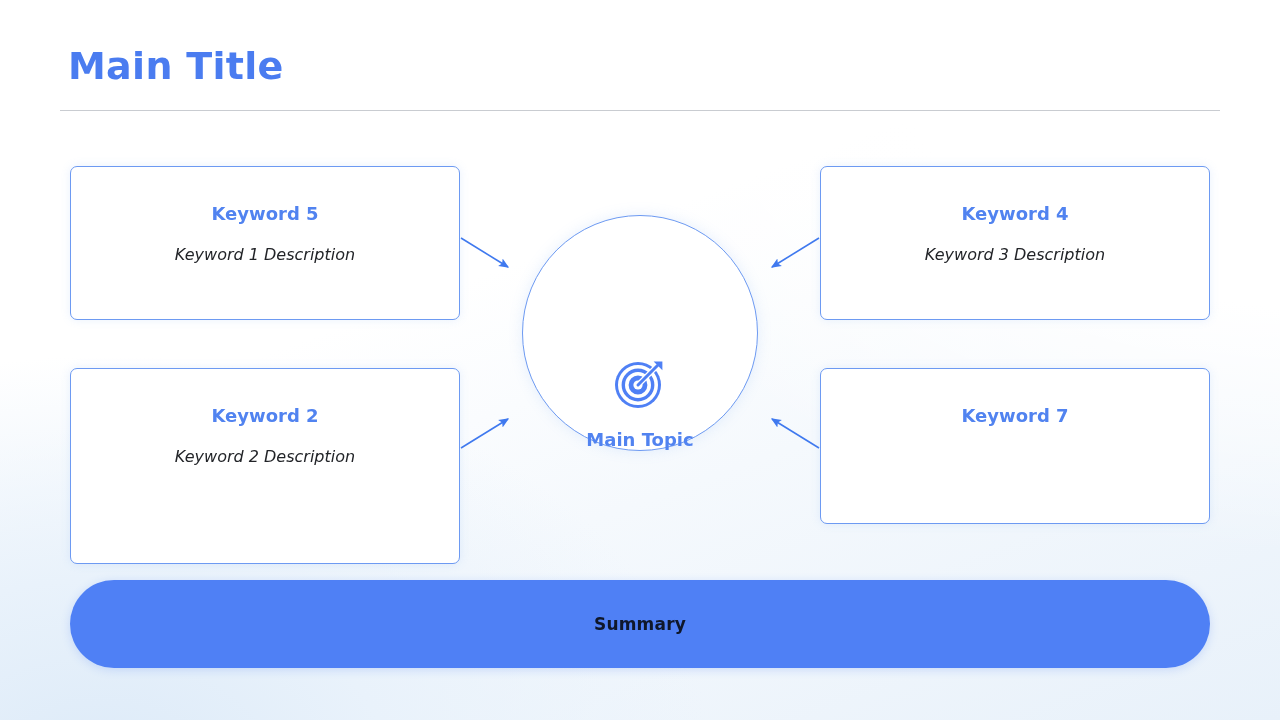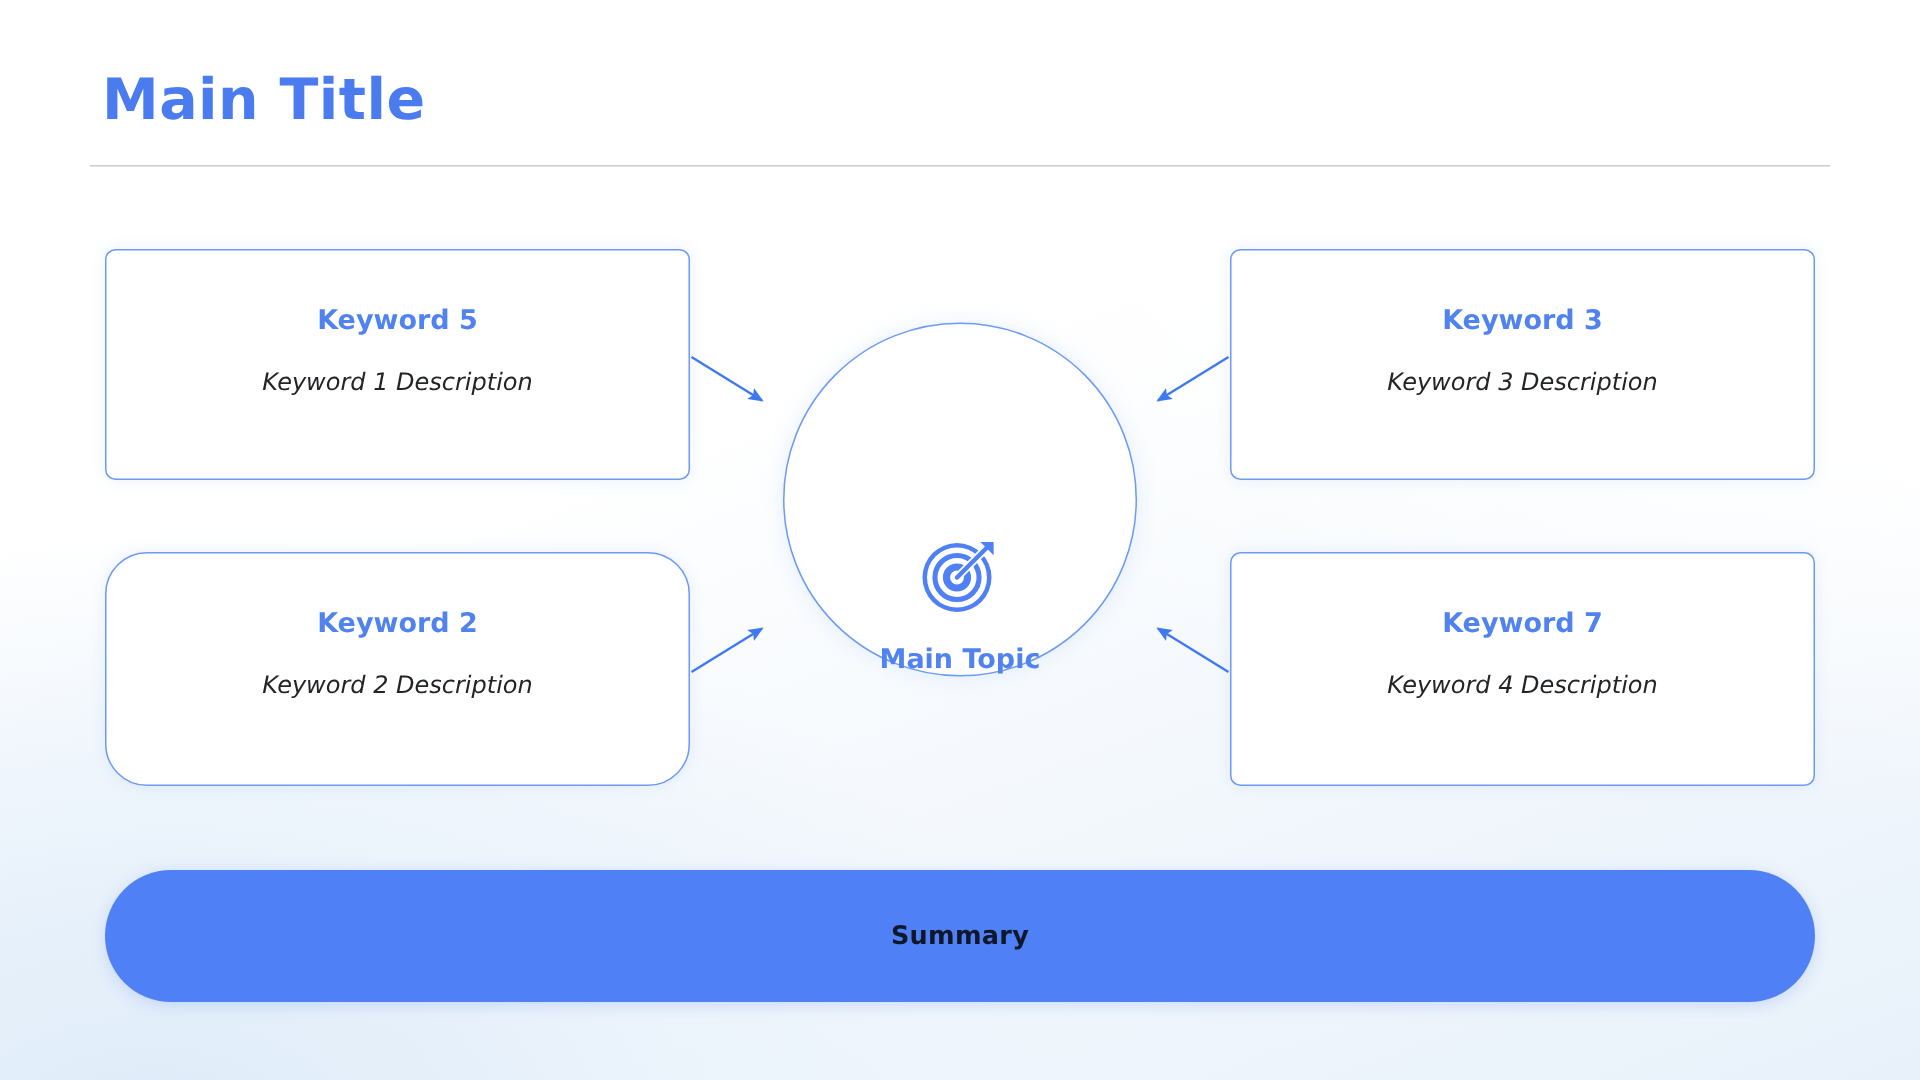--- a/index.html
+++ b/index.html
@@ -69,21 +69,21 @@
   .card-desc {
     font-size: 16px;
     color: #222428;
     margin-top: 20px;
     line-height: 1.3;
     white-space: nowrap;
     font-style: italic;
   }
 
   #card-1 { left: 70px;  top: 166px; width: 390px; height: 154px; }
-  #card-2 { left: 70px;  top: 368px; width: 390px; height: 156px; border-radius: 28px; }
+  #card-2 { left: 70px;  top: 368px; width: 390px; height: 196px; }
   #card-3 { left: 820px; top: 166px; width: 390px; height: 154px; }
   #card-4 { left: 820px; top: 368px; width: 390px; height: 156px; }
 
   
   .center-circle {
     position: absolute;
     left: 522px;
     top: 215px;
     width: 236px;
     height: 236px;
@@ -164,27 +164,26 @@
     <div class="card-title">Keyword 5</div>
     <div class="card-desc">Keyword 1 Description</div>
   </div>
 
   <div class="card" id="card-2">
     <div class="card-title">Keyword 2</div>
     <div class="card-desc">Keyword 2 Description</div>
   </div>
 
   <div class="card" id="card-3">
-    <div class="card-title">Keyword 3</div>
+    <div class="card-title">Keyword 4</div>
     <div class="card-desc">Keyword 3 Description</div>
   </div>
 
   <div class="card" id="card-4">
     <div class="card-title">Keyword 7</div>
-    <div class="card-desc">Keyword 4 Description</div>
   </div>
 
   <div class="center-circle">
     <svg class="center-icon" viewBox="0 0 64 64">
       <circle cx="30" cy="34" r="23" fill="#4f80f5"></circle>
       <circle cx="30" cy="34" r="18.2" fill="none" stroke="#ffffff" stroke-width="3.6"></circle>
       <circle cx="30" cy="34" r="11.2" fill="none" stroke="#ffffff" stroke-width="3.6"></circle>
       <circle cx="30" cy="34" r="4.6" fill="#ffffff"></circle>
       <path d="M30 34 L50 14" stroke="#ffffff" stroke-width="5.4" stroke-linecap="round"></path>
       <path d="M30 34 L49.5 14.5" stroke="#4f80f5" stroke-width="3" stroke-linecap="round"></path>

